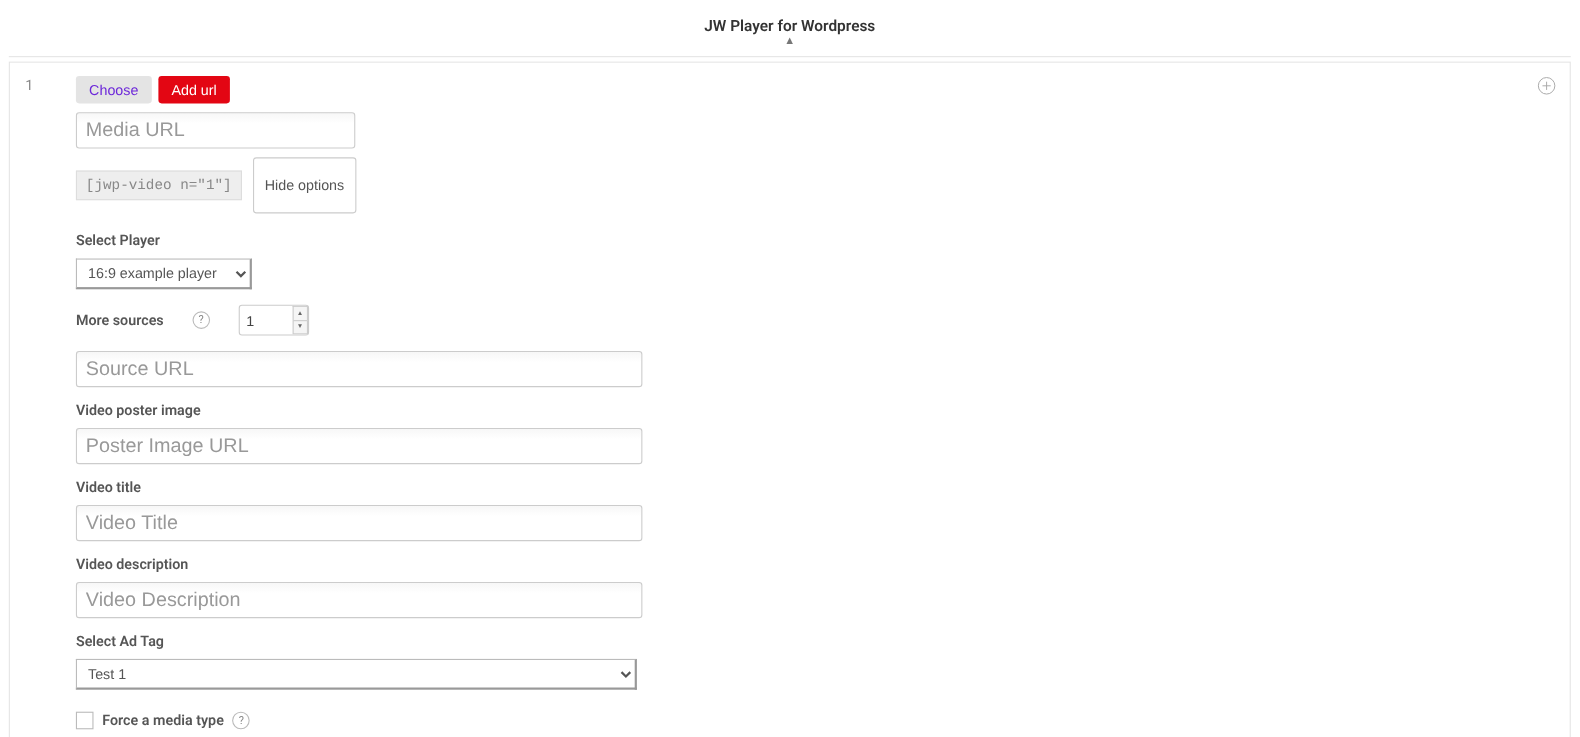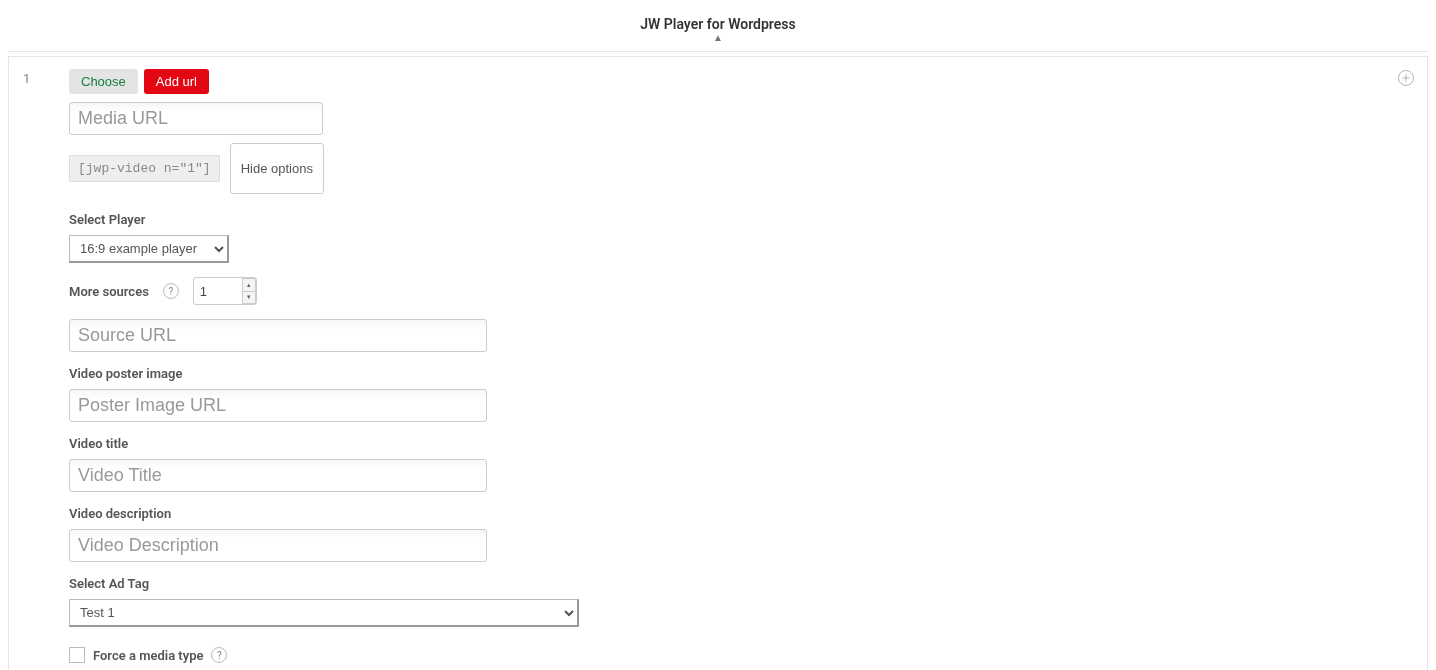--- a/index.html
+++ b/index.html
@@ -73,21 +73,21 @@
     }
     .btn {
       padding: 5px 12px;
       border: none;
       border-radius: 3px;
       font-size: 13px;
       cursor: pointer;
     }
     .btn-light {
       background: #e4e4e4;
-      color: #15803d;
+      color: #6d28d9;
     }
     .btn-red {
       background: #e30613;
       color: #fff;
     }
     .btn-outline {
       background: #fff;
       color: #555;
       border: 1px solid #ccc;
       border-radius: 3px;
@@ -101,21 +101,21 @@
       border: 1px solid #ccc;
       border-radius: 3px;
       font-size: 18px;
       color: #444;
       background: linear-gradient(to bottom, #f7f7f7, #fff 30%);
     }
     .input-text::placeholder {
       color: #999;
     }
     .input-full {
-      width: 418px;
+      width: 515px;
     }
     .row-inline {
       display: flex;
       align-items: center;
       gap: 10px;
       margin-top: 8px;
       margin-bottom: 18px;
     }
     .shortcode-box {
       background: #eee;
@@ -145,21 +145,21 @@
       font-size: 13px;
       color: #555;
       height: 28px;
     }
     .select-wide {
       width: 510px;
     }
     .row-label-inline {
       display: flex;
       align-items: center;
-      gap: 14px;
+      gap: 26px;
       margin-bottom: 14px;
     }
     .help-icon {
       width: 16px;
       height: 16px;
       border: 1px solid #bbb;
       border-radius: 50%;
       display: inline-flex;
       align-items: center;
       justify-content: center;

